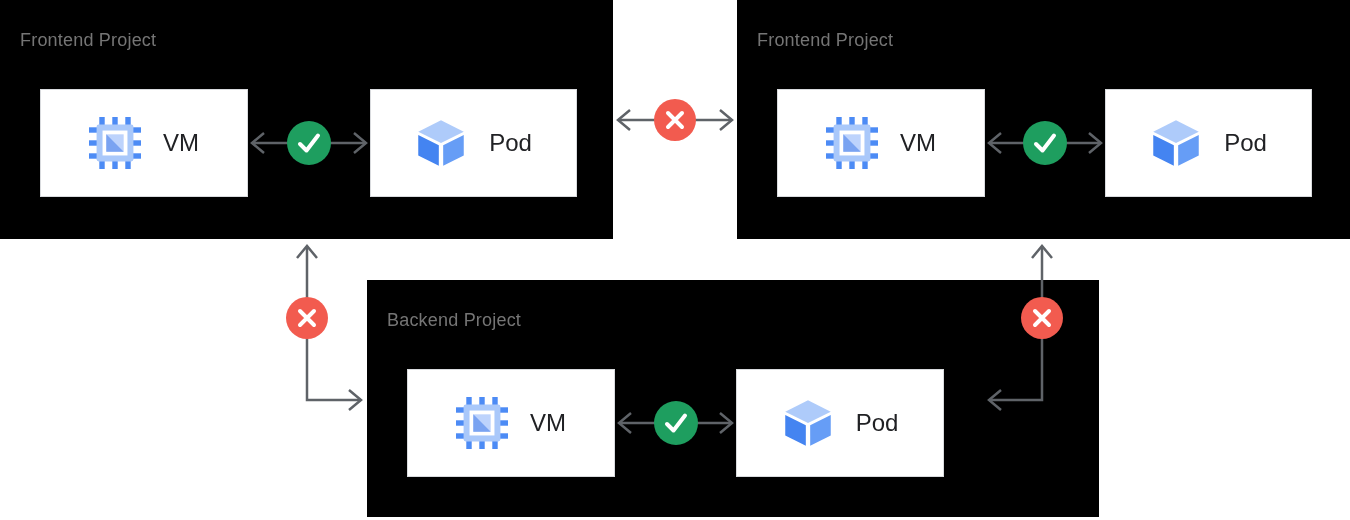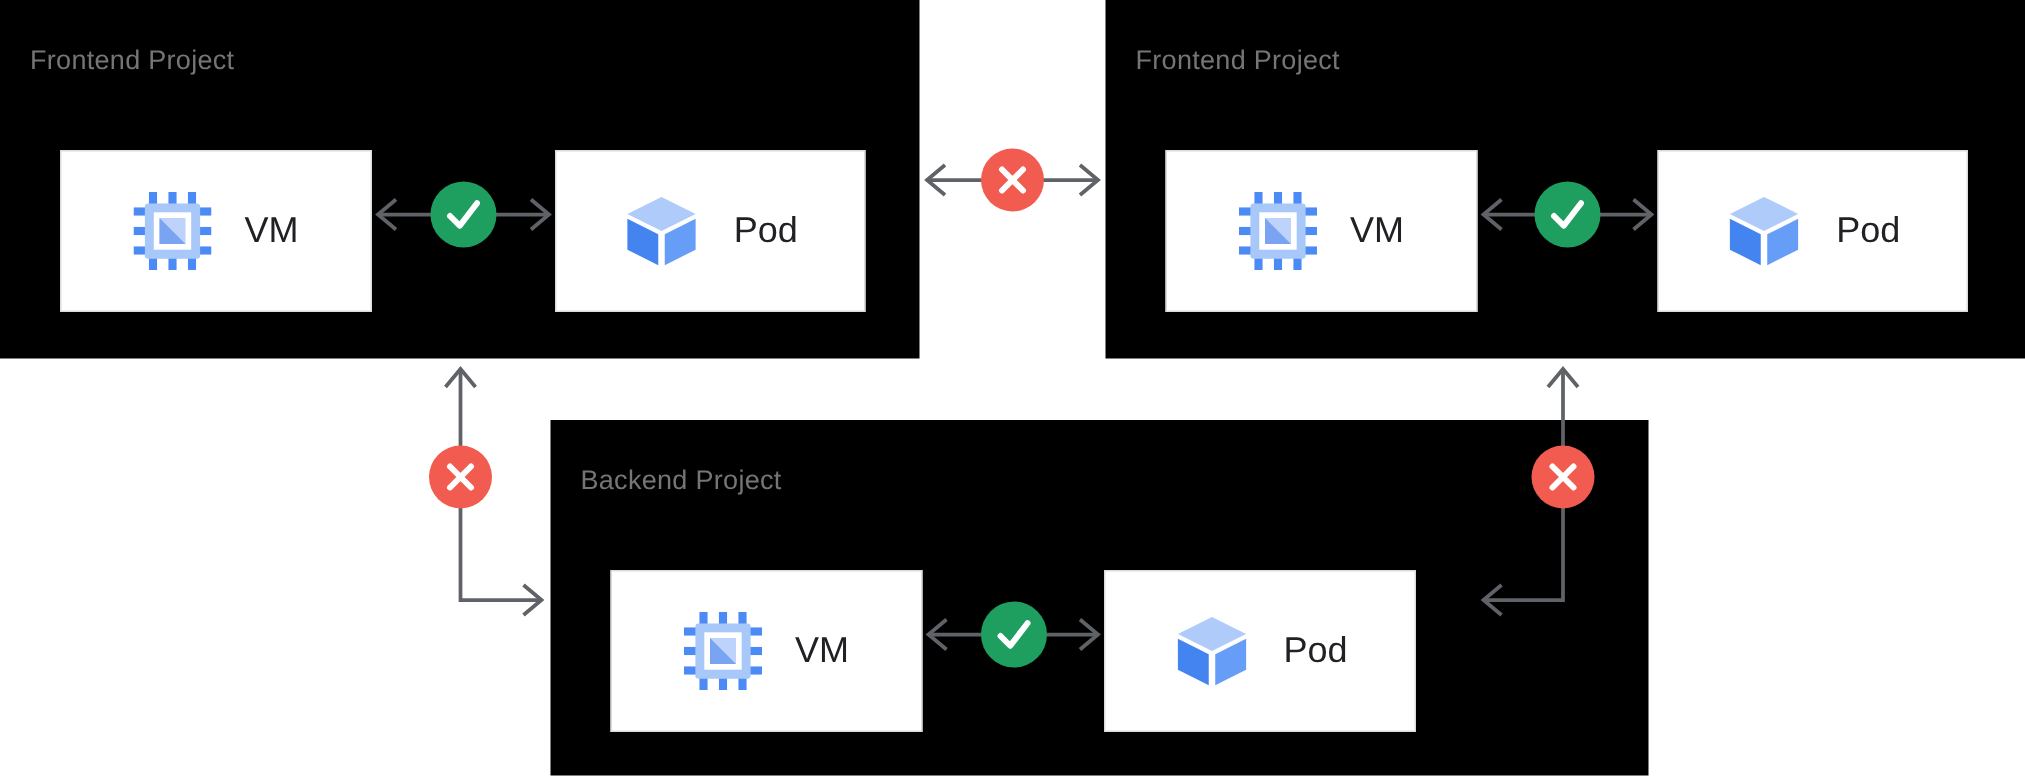--- a/index.html
+++ b/index.html
@@ -32,21 +32,20 @@
   .node {
     position: absolute;
     width: 208px;
     height: 108px;
     background: #ffffff;
     border: 1px solid #d9dbde;
     display: flex;
     align-items: center;
     justify-content: center;
     gap: 22px;
-    margin-top: 11px;
   }
 
   .node-label {
     font-size: 24px;
     color: #202124;
   }
 
   .node-icon { width: 52px; height: 52px; flex: 0 0 auto; }
   .node-icon svg { display: block; width: 100%; height: 100%; }
 

